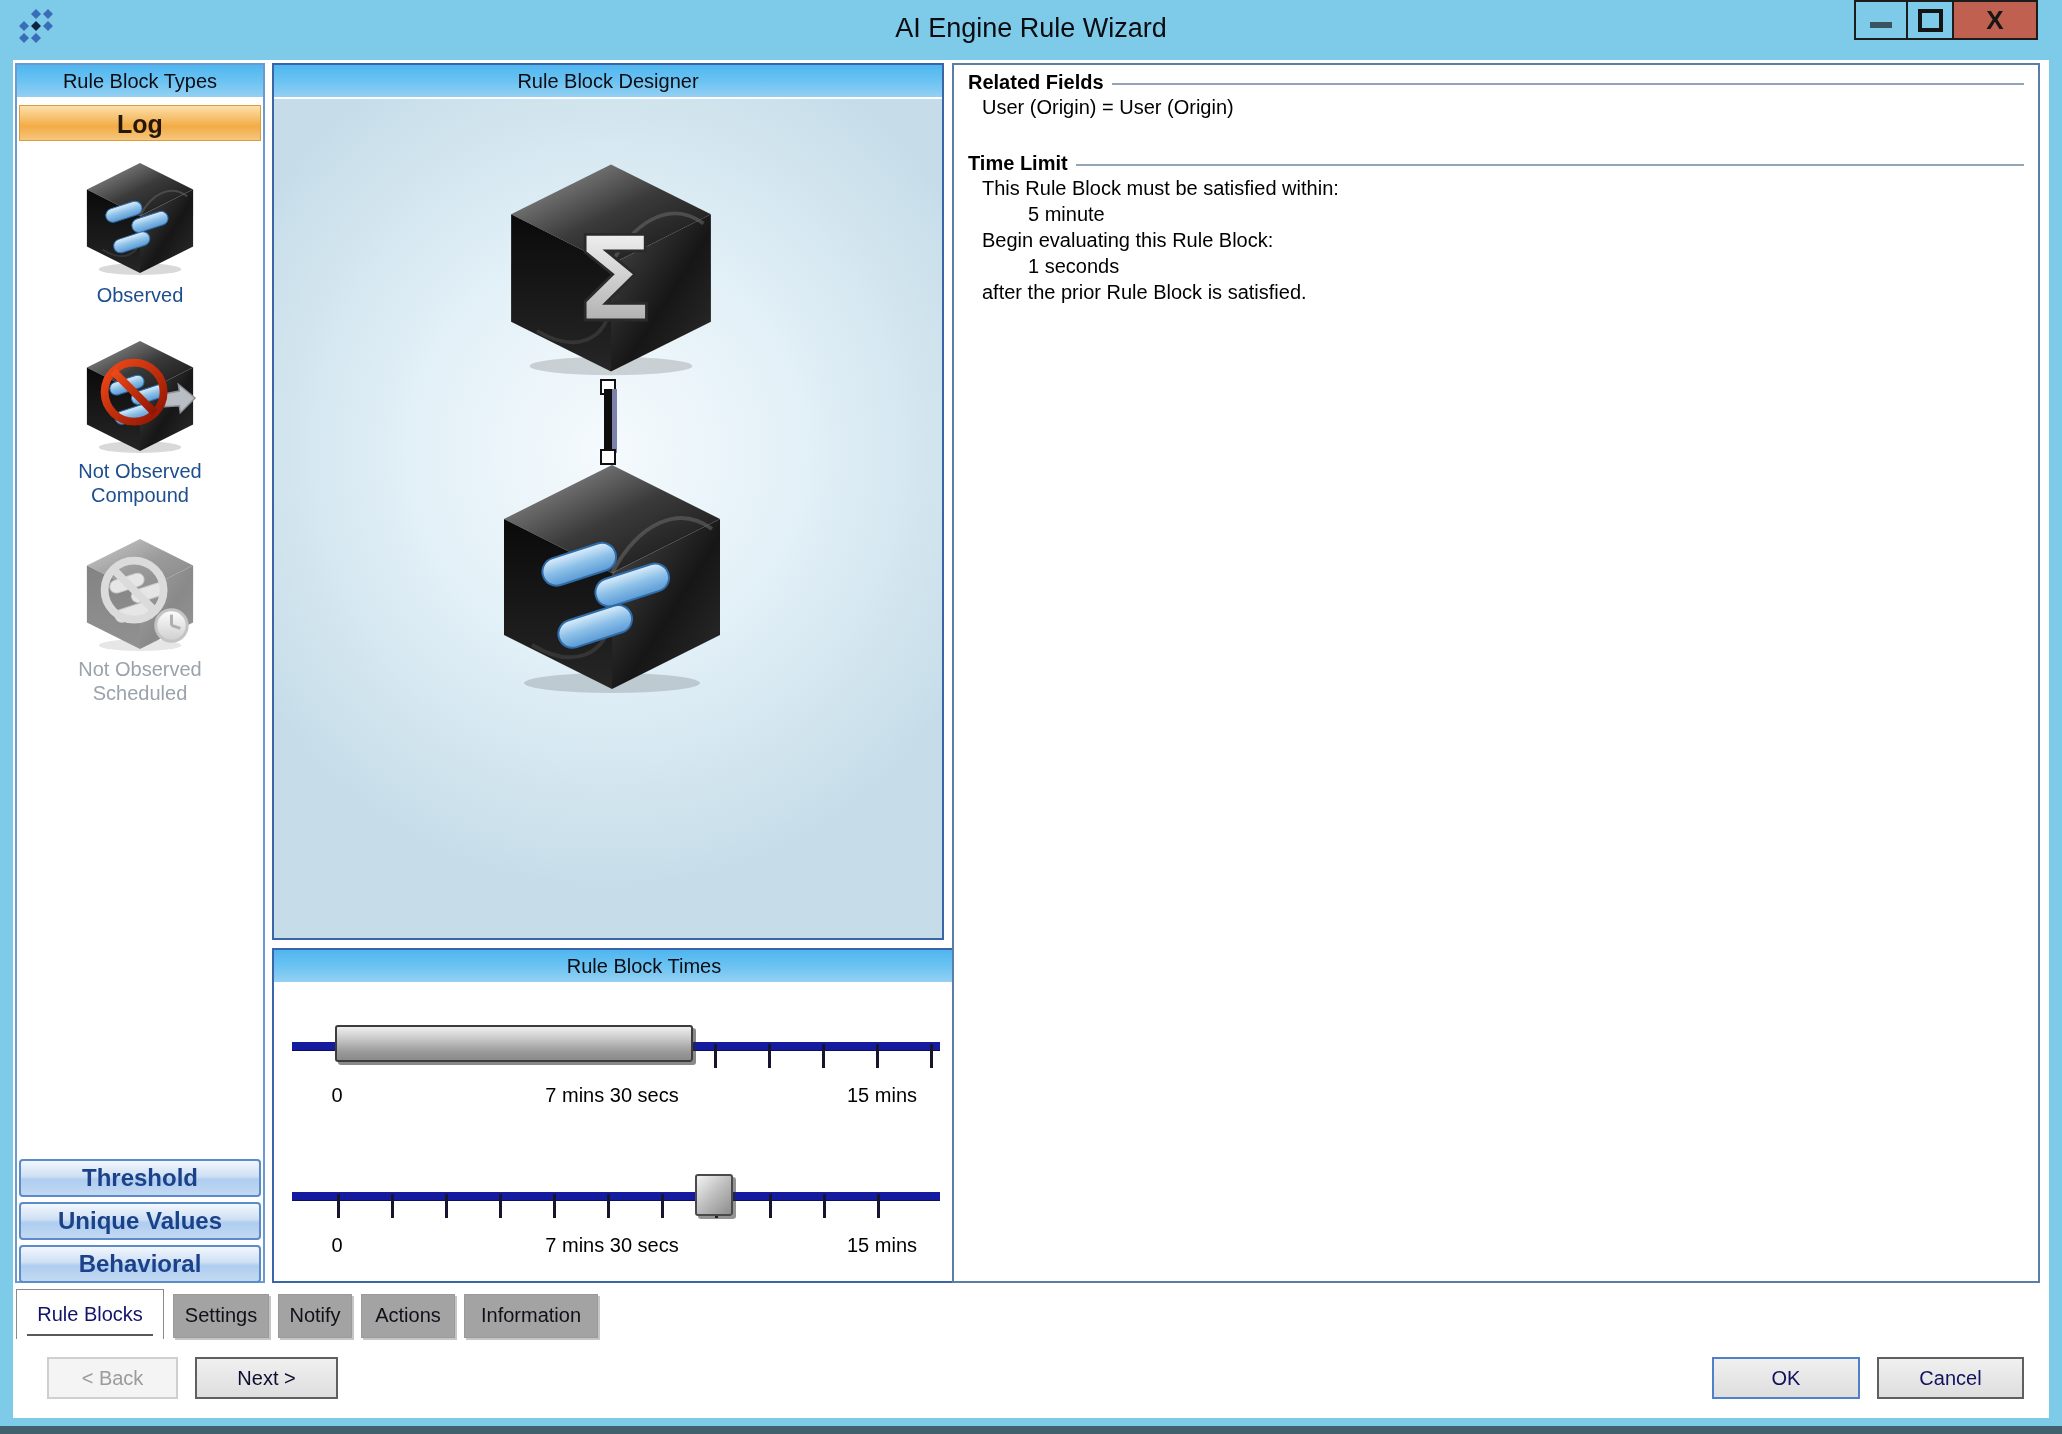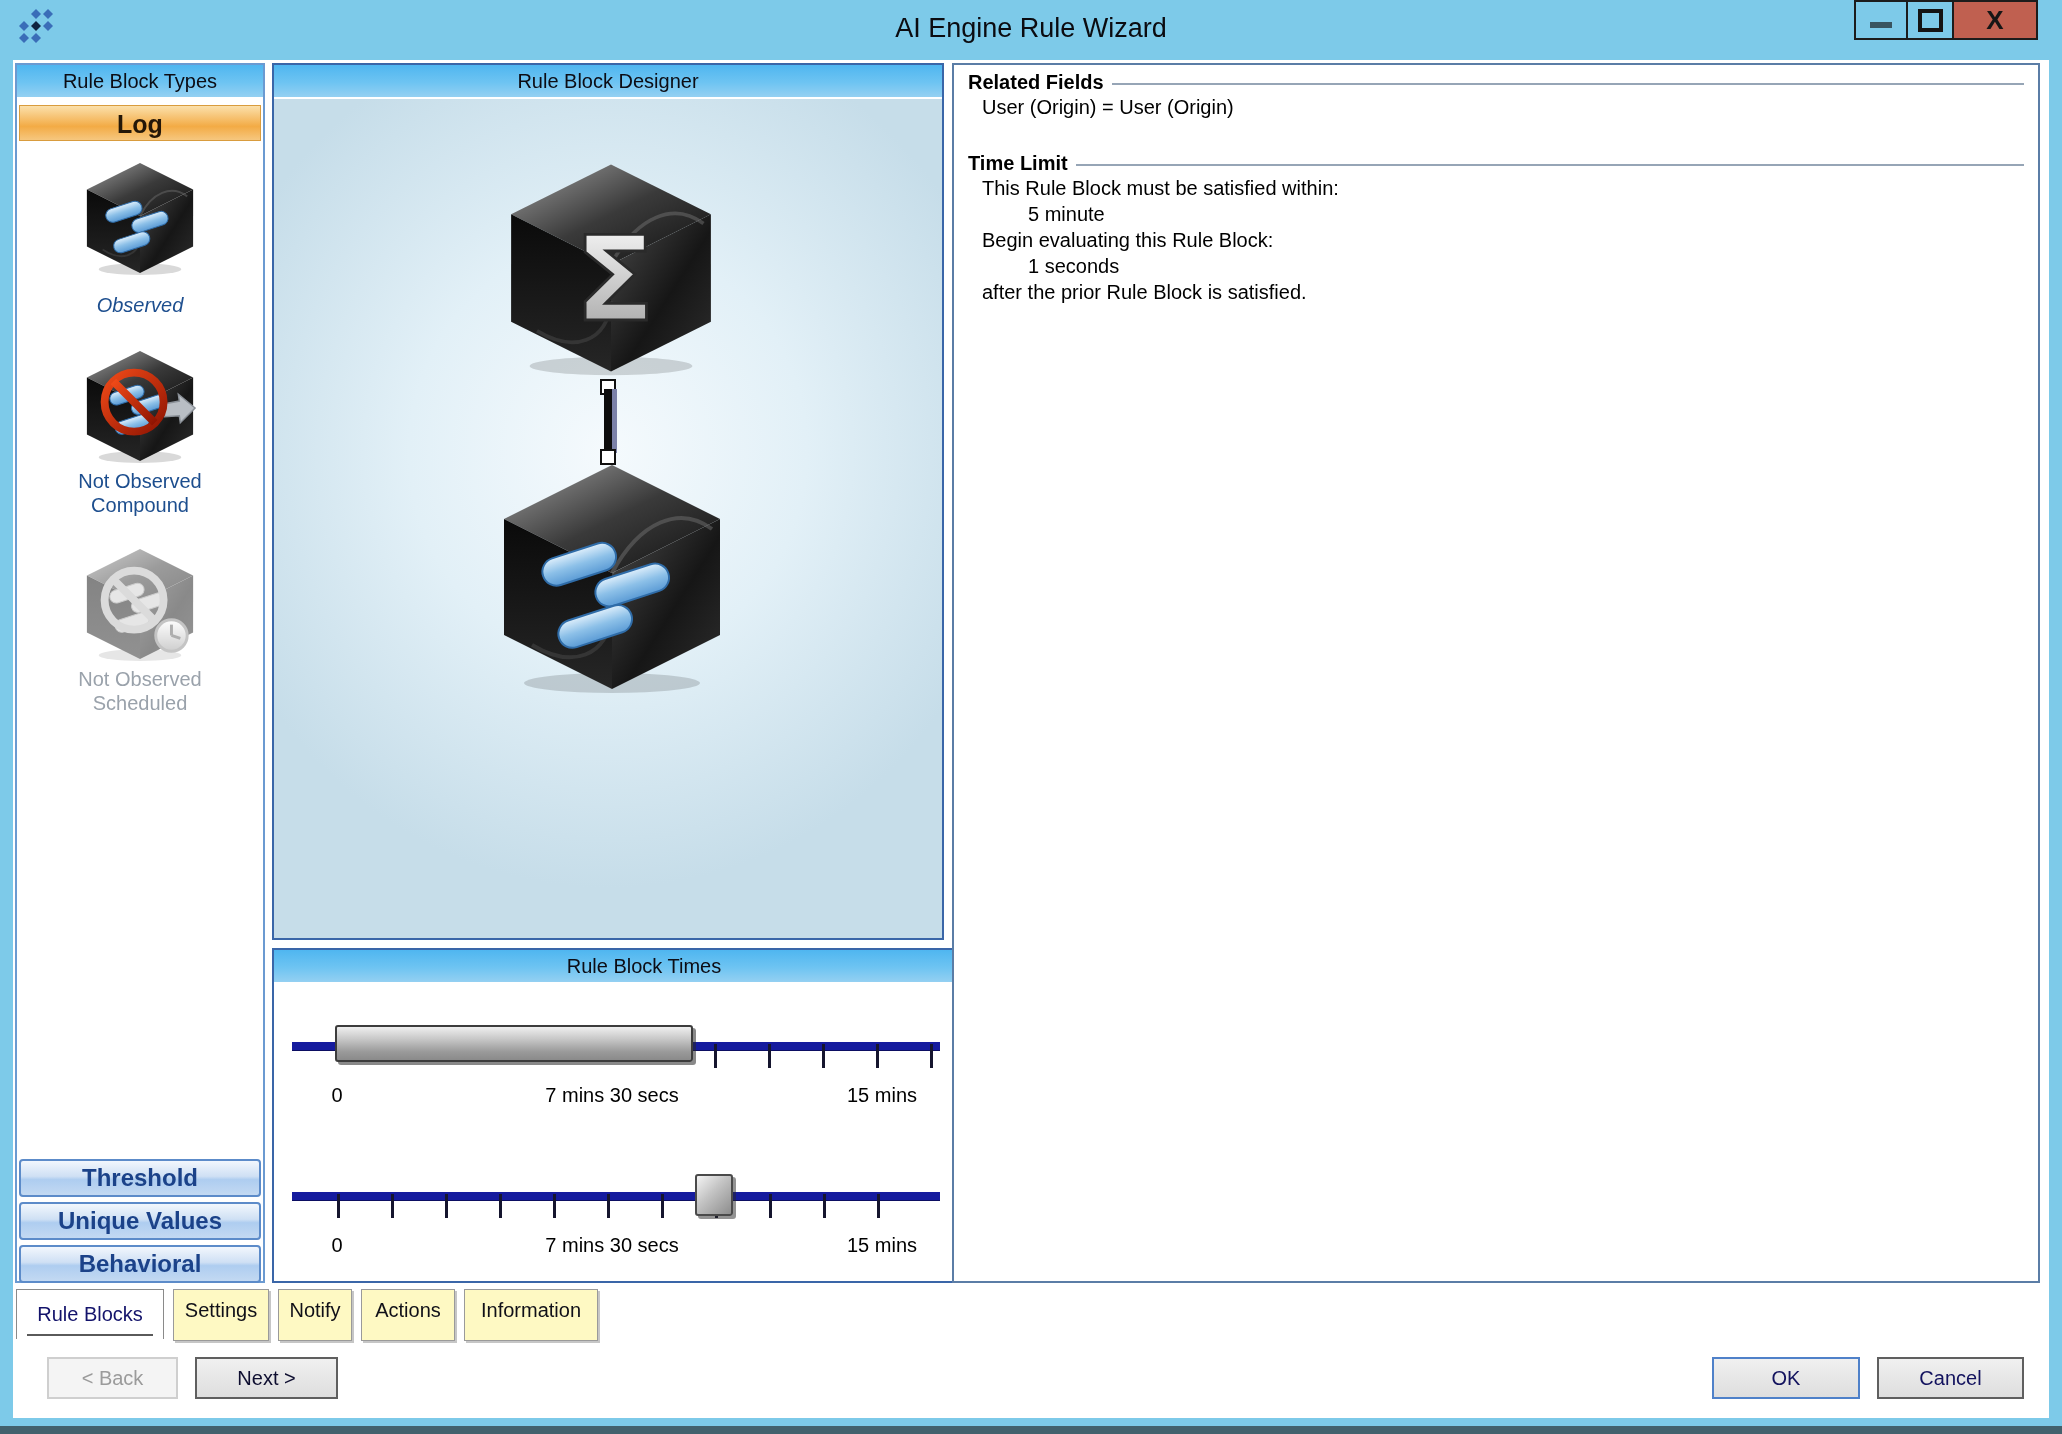--- a/index.html
+++ b/index.html
@@ -32,21 +32,21 @@
   
   .left-panel{left:2px;top:3px;width:250px;height:1220px;border:2px solid #6b9ad1;}
   .log-btn{margin:6px 2px 0 2px;height:36px;line-height:36px;text-align:center;
     font-size:25px;font-weight:bold;color:#241708;
     background:linear-gradient(180deg,#fbe0ab 0%,#f3ab45 60%,#f6c77f 100%);
     border:1px solid #d99c3e;box-sizing:border-box;}
   .type-item{text-align:center;}
   .type-item svg{display:block;margin:0 auto;}
   .type-label{font-size:20px;line-height:24px;color:#1d4e8e;}
   .type-label.disabled{color:#9aa2ab;}
-  .obs{margin-top:18px;} .obs-lbl{margin-top:16px;font-style:italic;}
+  .obs{margin-top:18px;} .obs-lbl{margin-top:6px;}
   .cmp{margin-top:30px;} .cmp-lbl{margin-top:4px;}
   .sch{margin-top:28px;} .sch-lbl{margin-top:4px;}
   .cat-btn{position:absolute;left:2px;right:2px;height:38px;line-height:34px;text-align:center;
     font-size:24px;font-weight:bold;color:#1b4289;border:2px solid #5c8bc9;border-radius:4px;
     background:linear-gradient(180deg,#f2f7fd 0%,#cfe0f4 45%,#aecdf0 55%,#c3d9f2 100%);box-sizing:border-box;}
   .cat-1{top:1094px;} .cat-2{top:1137px;} .cat-3{top:1180px;}
   
   .designer-panel{left:259px;top:3px;width:672px;height:877px;border:2px solid #3a66a8;}
   .designer-canvas{position:absolute;left:0;right:0;top:34px;bottom:0;
     background:radial-gradient(ellipse 62% 52% at 50% 42%, #f5fafd 0%, #e2f0f7 48%, #c6dde9 100%);}
@@ -76,22 +76,22 @@
   .summary-panel{left:939px;top:3px;width:1088px;height:1220px;border:2px solid #5b7da6;}
   .summary-content{padding:6px 14px 0 14px;font-size:20px;color:#000;}
   .section-head{display:flex;align-items:center;font-weight:bold;font-size:20px;color:#000;}
   .section-head::after{content:"";flex:1;border-top:2px solid #96a5b6;margin-left:8px;margin-top:2px;}
   .sum-line{line-height:26px;}
   .ind1{padding-left:14px;}
   .ind2{padding-left:60px;}
   .tl{margin-top:32px;}
   
   .tabs{position:absolute;left:3px;top:1229px;height:54px;display:flex;align-items:flex-start;}
-  .tab{height:52px;margin-right:9px;line-height:40px;text-align:center;
-    background:#fef9c3;border:1px solid #9a9a9a;color:#101018;font-size:20px;
+  .tab{height:44px;margin-top:5px;margin-right:9px;line-height:40px;text-align:center;
+    background:#a3a3a3;border:1px solid #9a9a9a;color:#101018;font-size:20px;
     box-shadow:2px 2px 0 #c6c6c6;box-sizing:border-box;}
   .tab.active{height:50px;margin-top:0;line-height:48px;background:#ffffff;color:#13136b;
     border:1px solid #8a8a8a;border-bottom:none;box-shadow:none;position:relative;z-index:2;}
   .tab.active::after{content:"";position:absolute;left:10px;right:10px;bottom:3px;border-bottom:2px solid #5a5a5a;}
   .tab-1{width:148px;} .tab-2{width:96px;} .tab-3{width:74px;} .tab-4{width:94px;} .tab-5{width:134px;}
   
   .fbtn{position:absolute;top:1297px;height:42px;line-height:38px;text-align:center;font-size:20px;box-sizing:border-box;
     background:linear-gradient(180deg,#f0f0f0,#dedede);}
   .btn-back{left:34px;width:131px;border:2px solid #cfcfcf;background:#f4f4f4;color:#9b9b9b;}
   .btn-next{left:182px;width:143px;border:2px solid #5f5f5f;color:#0e0e30;}

